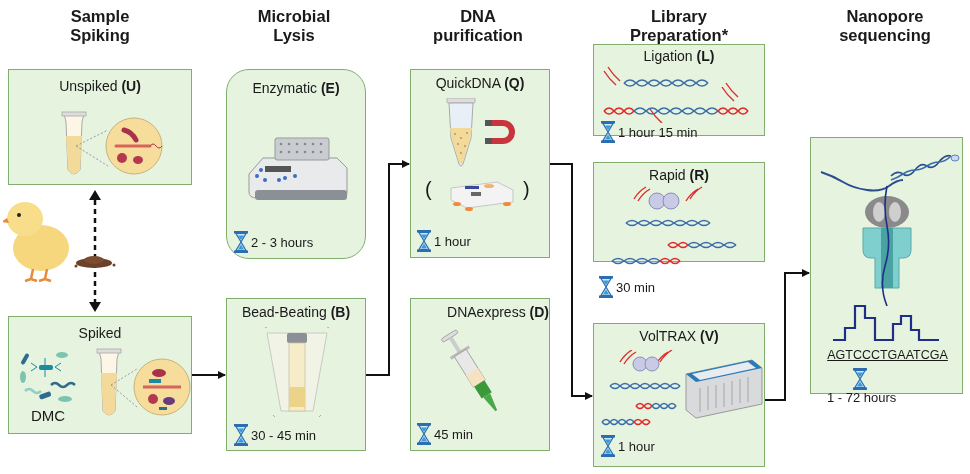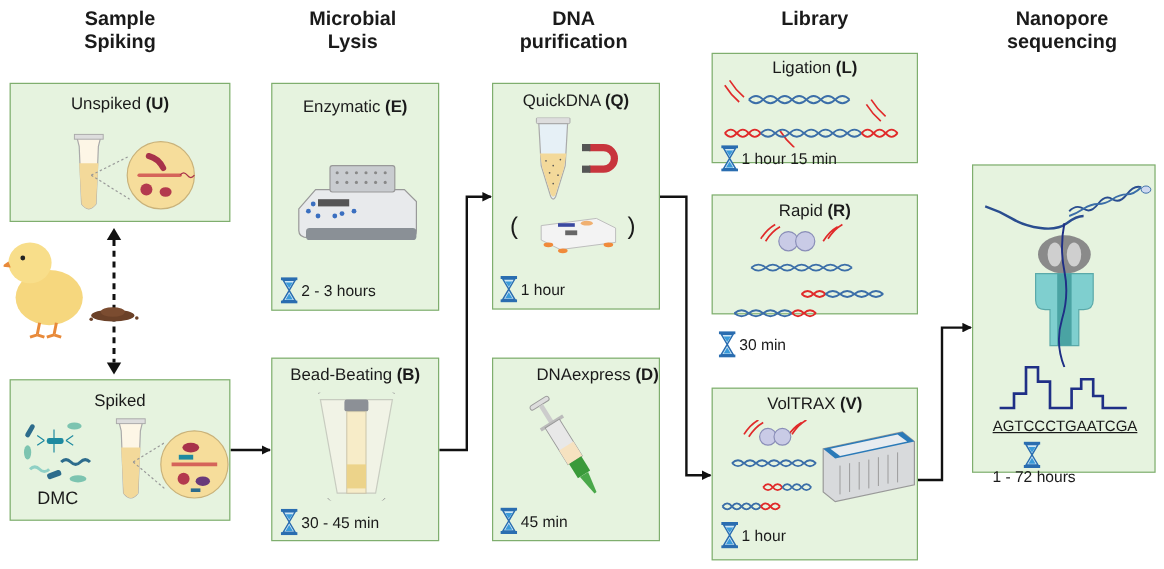--- a/index.html
+++ b/index.html
@@ -26,20 +26,21 @@
 <div class="col-title" style="left:204px; top:7px;">
   <div>Microbial</div>
   <div>Lysis</div>
 </div>
 <div class="col-title" style="left:388px; top:7px;">
   <div>DNA</div>
   <div>purification</div>
 </div>
 <div class="col-title" style="left:589px; top:7px;">
   <div>Library</div>
+  <div>Preparation*</div>
 </div>
 <div class="col-title" style="left:795px; top:7px;">
   <div>Nanopore</div>
   <div>sequencing</div>
 </div>
 
 <svg class="layer" width="970" height="474">
   <defs>
     <marker id="ah" markerWidth="8" markerHeight="8" refX="7" refY="4" orient="auto" markerUnits="userSpaceOnUse">
       <path d="M0,0 L8,4 L0,8 z" fill="#111"></path>
@@ -118,21 +119,21 @@
     <circle cx="73" cy="42" r="28" fill="#f6dd9b" stroke="#c9b27a" stroke-width="1"></circle>
     <ellipse cx="70" cy="28" rx="7" ry="4" fill="#a8324a"></ellipse>
     <rect x="60" y="34" width="12" height="4" fill="#1e8aa0"></rect>
     <path d="M54,42 L92,42" stroke="#d5645a" stroke-width="3"></path>
     <circle cx="64" cy="54" r="5" fill="#b33a4e"></circle>
     <ellipse cx="80" cy="56" rx="6" ry="4" fill="#6a3a7a"></ellipse>
     <rect x="70" y="62" width="8" height="3" fill="#2d6c8c"></rect>
   </svg>
 </div>
 
-<div class="box" style="left:226px; top:69px; width:140px; height:190px;">
+<div class="box" style="left:226px; top:69px; width:140px; height:190px;border-radius:23px;">
   <div class="box-title" style="top:10px;">
     <span>Enzymatic </span><b>(E)</b>
   </div>
   <svg class="illus" style="left:18px; top:62px;" width="106" height="74">
     <path d="M4,42 L18,26 L92,26 L102,36 L102,60 Q102,66 96,66 L12,66 Q4,66 4,60 z" fill="#e8eaec" stroke="#999" stroke-width="1"></path>
     <rect x="10" y="58" width="92" height="10" rx="3" fill="#8a9096"></rect>
     <rect x="30" y="6" width="54" height="22" rx="2" fill="#c9ccd0" stroke="#999" stroke-width="1"></rect>
     <g fill="#888">
       <circle cx="36" cy="12" r="1.3"></circle>
         <circle cx="44" cy="12" r="1.3"></circle>

